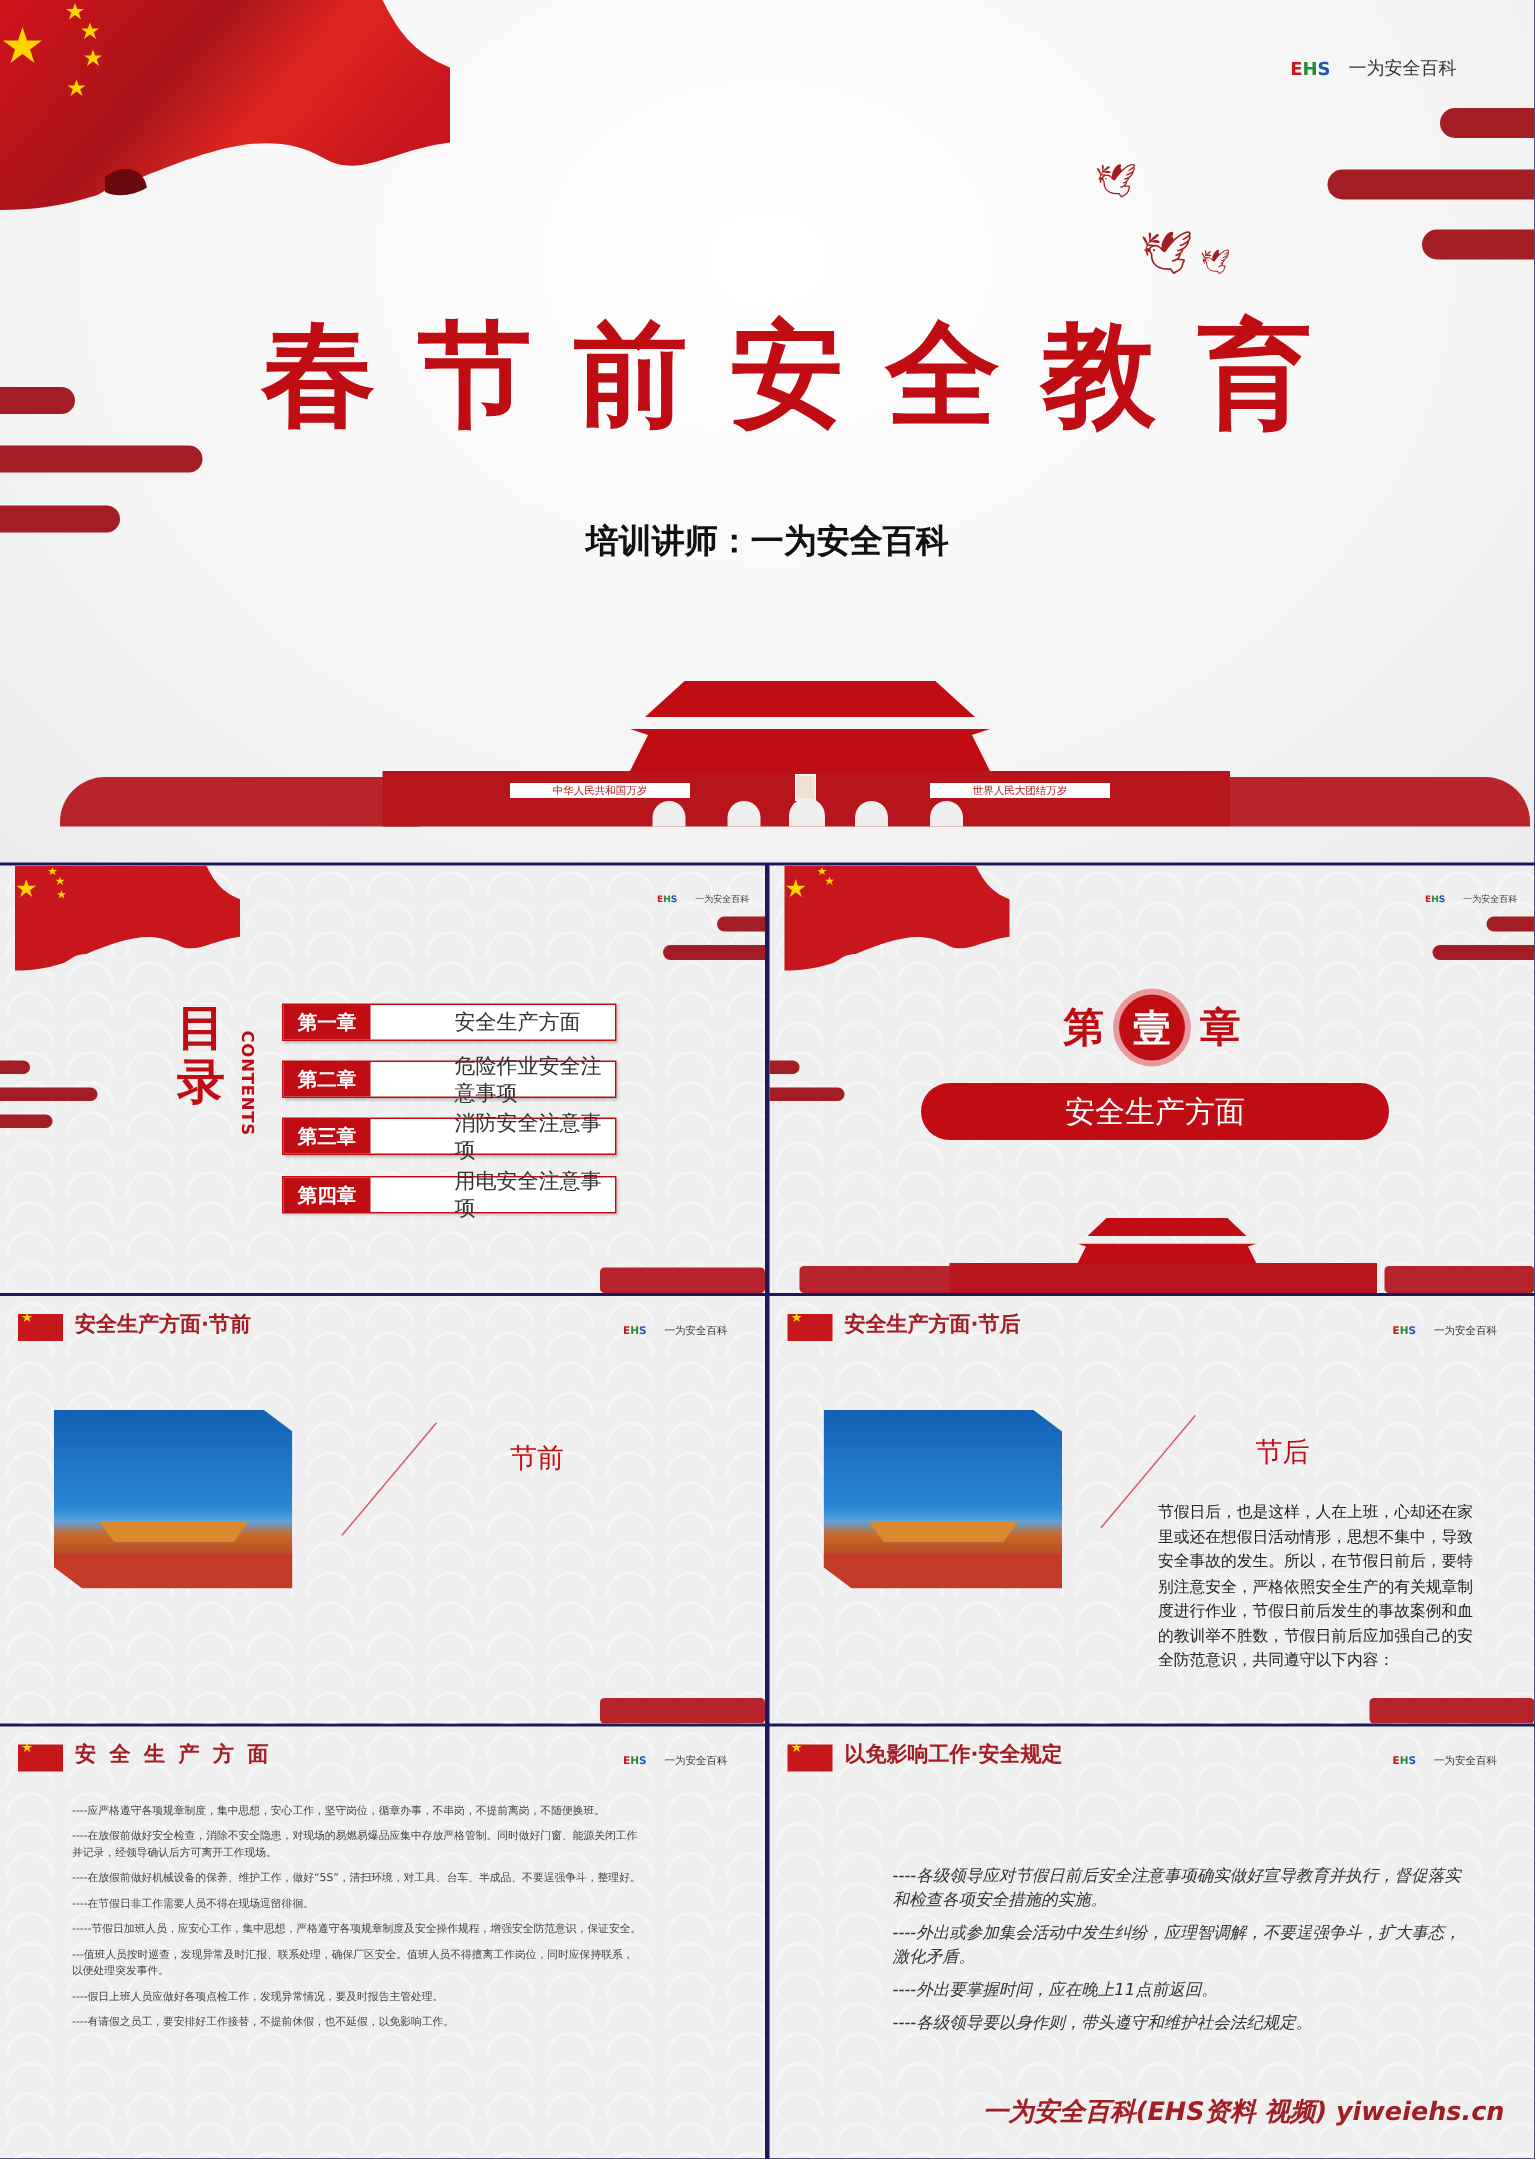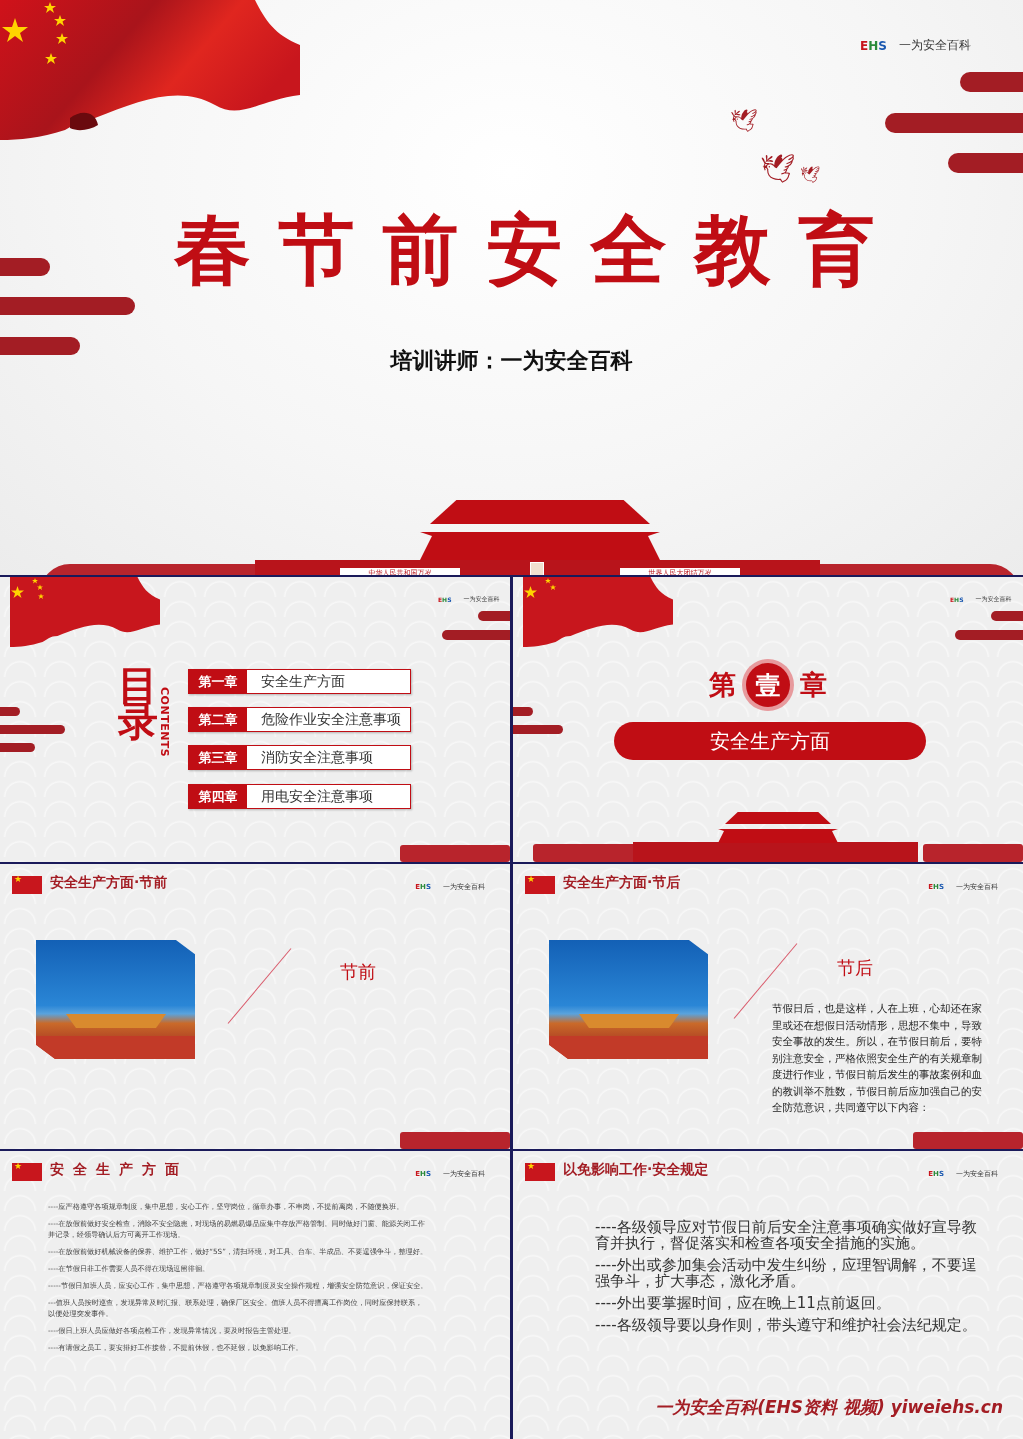--- a/index.html
+++ b/index.html
@@ -41,23 +41,23 @@
     font-size: 76px; font-weight: bold; color: #c00d14; letter-spacing: 28px;
     font-family: "DejaVu Sans", sans-serif; text-indent: 28px; padding-left: 26px;
   }
   .cover-sub {
     position: absolute; left: 0; top: 346px; width: 1023px; text-align: center;
     font-size: 22px; font-weight: bold; color: #111;
   }
   .gate { position: absolute; }
 
   
-  .toc-title { position: absolute; left: 118px; top: 90px; font-size: 40px; font-weight: bold; color: #c00d14; line-height: 36px; width: 36px; }
+  .toc-title { position: absolute; left: 118px; top: 90px; font-size: 32px; font-weight: bold; color: #c00d14; line-height: 36px; width: 36px; }
   .toc-en { position: absolute; left: 158px; top: 110px; font-size: 11px; font-weight: bold; color: #c00d14; writing-mode: vertical-rl; letter-spacing: 0.5px; }
-  .toc-item { position: absolute; left: 188px; width: 223px; height: 25px; display: flex; border: 1px solid #c00d14; background: #fff; box-shadow: 1px 1px 2px rgba(0,0,0,0.25); }
+  .toc-item { position: absolute; left: 188px; width: 223px; height: 25px; display: flex; border: 1px solid #c00d14; background: #fff; box-shadow: 1px 1px 2px rgba(0,0,0,0.25); gap: 42px; }
   .toc-item .ch { width: 58px; background: #c00d14; color: #fff; font-size: 13px; font-weight: bold; display: flex; align-items: center; justify-content: center; }
   .toc-item .lbl { flex: 1; display: flex; align-items: center; padding-left: 14px; font-size: 14px; color: #333; }
 
   
   .chap-head { position: absolute; left: 0; top: 86px; width: 510px; display: flex; justify-content: center; align-items: center; gap: 10px; font-size: 27px; font-weight: bold; color: #c00d14; }
   .chap-head .num { width: 44px; height: 44px; border-radius: 50%; background: #c00d14; color: #fff; display: flex; align-items: center; justify-content: center; box-shadow: 0 0 0 4px #e79a9d; font-size: 25px; }
   .chap-pill { position: absolute; left: 101px; top: 145px; width: 312px; height: 38px; border-radius: 19px; background: #c00d14; color: #fff; font-size: 20px; display: flex; align-items: center; justify-content: center; }
 
   
   .sec-flag { position: absolute; left: 12px; top: 12px; width: 30px; height: 18px; background: #c8161d; }
@@ -70,21 +70,21 @@
     background: linear-gradient(180deg, #1360b5 0%, #2a86d6 55%, #5aa3dd 62%, #c96a2a 70%, #b54a24 82%, #c33a2a 100%);
     clip-path: polygon(0 0, 88% 0, 100% 12%, 100% 100%, 12% 100%, 0 88%); }
   .photo .roof { position: absolute; left: 30px; top: 74px; width: 100px; height: 14px; background: #d98a2e; clip-path: polygon(10% 100%, 0 0, 100% 0, 90% 100%); }
   .photo .wall { position: absolute; left: 0; top: 96px; width: 159px; height: 23px; background: #c23a28; }
   .diag { position: absolute; width: 1px; height: 98px; background: #d9596a; transform: rotate(40deg); }
   .sec-sub { position: absolute; font-size: 18px; color: #c00d14; }
   .para { position: absolute; font-size: 10.5px; line-height: 16.5px; color: #222; }
 
   .rules { position: absolute; left: 48px; top: 50px; width: 380px; font-size: 7.2px; line-height: 11px; color: #444; }
   .rules p { margin-bottom: 6px; }
-  .rules2 { position: absolute; left: 82px; top: 68px; width: 385px; font-size: 15px; line-height: 16px; color: #333; }
+  .rules2 { position: absolute; left: 82px; top: 92px; width: 385px; font-size: 11px; line-height: 16px; color: #333; font-style: italic; }
   .rules2 p { margin-bottom: 6px; }
   .footer-brand { position: absolute; right: 20px; bottom: 20px; font-size: 17px; font-weight: bold; color: #a31d24; font-style: italic; }
 
   .ink { position: absolute; background: #b8242c; border-radius: 3px; filter: blur(0.3px); }
 </style>
 </head>
 <body>
 
 <div class="slide cover">
   <div class="flag" style="left:0;top:0;">
@@ -120,21 +120,21 @@
   <div class="bar" style="left:-20px;top:297px;width:155px;height:18px;"></div>
   <div class="bar" style="left:-20px;top:337px;width:100px;height:18px;"></div>
 
   <div style="position:absolute;left:730px;top:108px;color:#a31d24;font-size:22px;">🕊</div>
   <div style="position:absolute;left:760px;top:152px;color:#a31d24;font-size:28px;">🕊</div>
   <div style="position:absolute;left:800px;top:165px;color:#a31d24;font-size:16px;">🕊</div>
 
   <div class="cover-title">春节前安全教育</div>
   <div class="cover-sub">培训讲师：一为安全百科</div>
 
-  <div class="gate" style="left:40px;top:492px;width:980px;height:105px;">
+  <div class="gate" style="left:40px;top:446px;width:980px;height:105px;">
     <div class="ink" style="left:0;top:72px;width:240px;height:33px;border-radius:30px 0 0 0;"></div>
     <div class="ink" style="left:780px;top:72px;width:200px;height:33px;border-radius:0 30px 0 0;"></div>
     <div style="position:absolute;left:215px;top:68px;width:565px;height:37px;background:#b8141b;"></div>
     <div style="position:absolute;left:380px;top:28px;width:240px;height:40px;background:#c00d14;clip-path:polygon(0 100%,5% 40%,0 30%,100% 30%,95% 40%,100% 100%);"></div>
     <div style="position:absolute;left:390px;top:8px;width:220px;height:24px;background:#c00d14;clip-path:polygon(0 100%,12% 0,88% 0,100% 100%);"></div>
     <div style="position:absolute;left:300px;top:76px;width:120px;height:10px;background:#fff;font-size:7px;color:#b8141b;text-align:center;line-height:10px;">中华人民共和国万岁</div>
     <div style="position:absolute;left:580px;top:76px;width:120px;height:10px;background:#fff;font-size:7px;color:#b8141b;text-align:center;line-height:10px;">世界人民大团结万岁</div>
     <div style="position:absolute;left:490px;top:70px;width:14px;height:18px;background:#f0e0d0;border:1px solid #fff;"></div>
     <div style="position:absolute;left:395px;top:88px;width:22px;height:17px;background:#efefef;border-radius:11px 11px 0 0;"></div>
     <div style="position:absolute;left:445px;top:88px;width:22px;height:17px;background:#efefef;border-radius:11px 11px 0 0;"></div>

